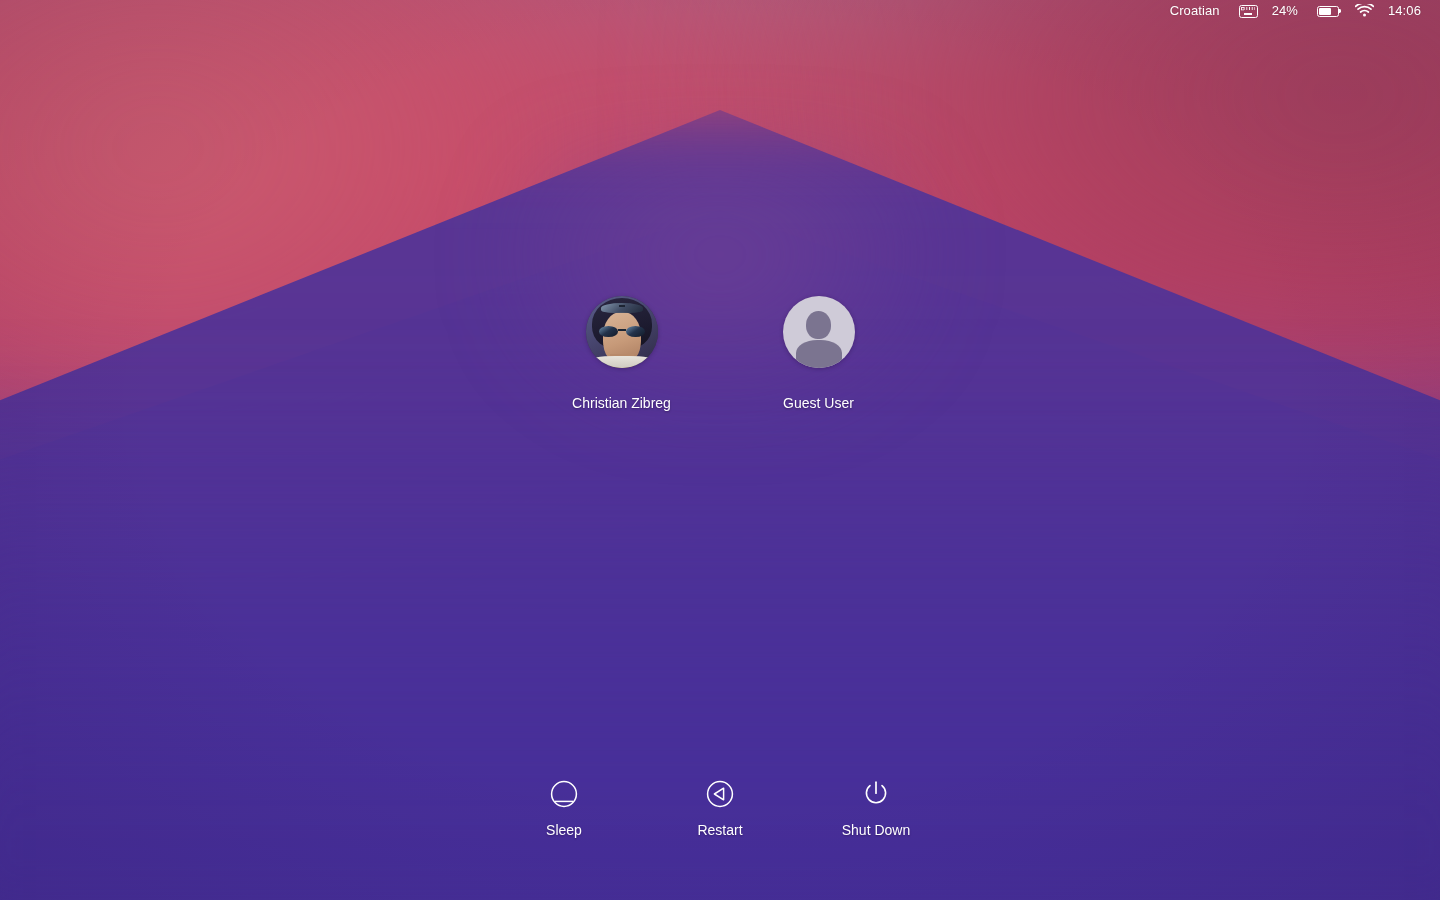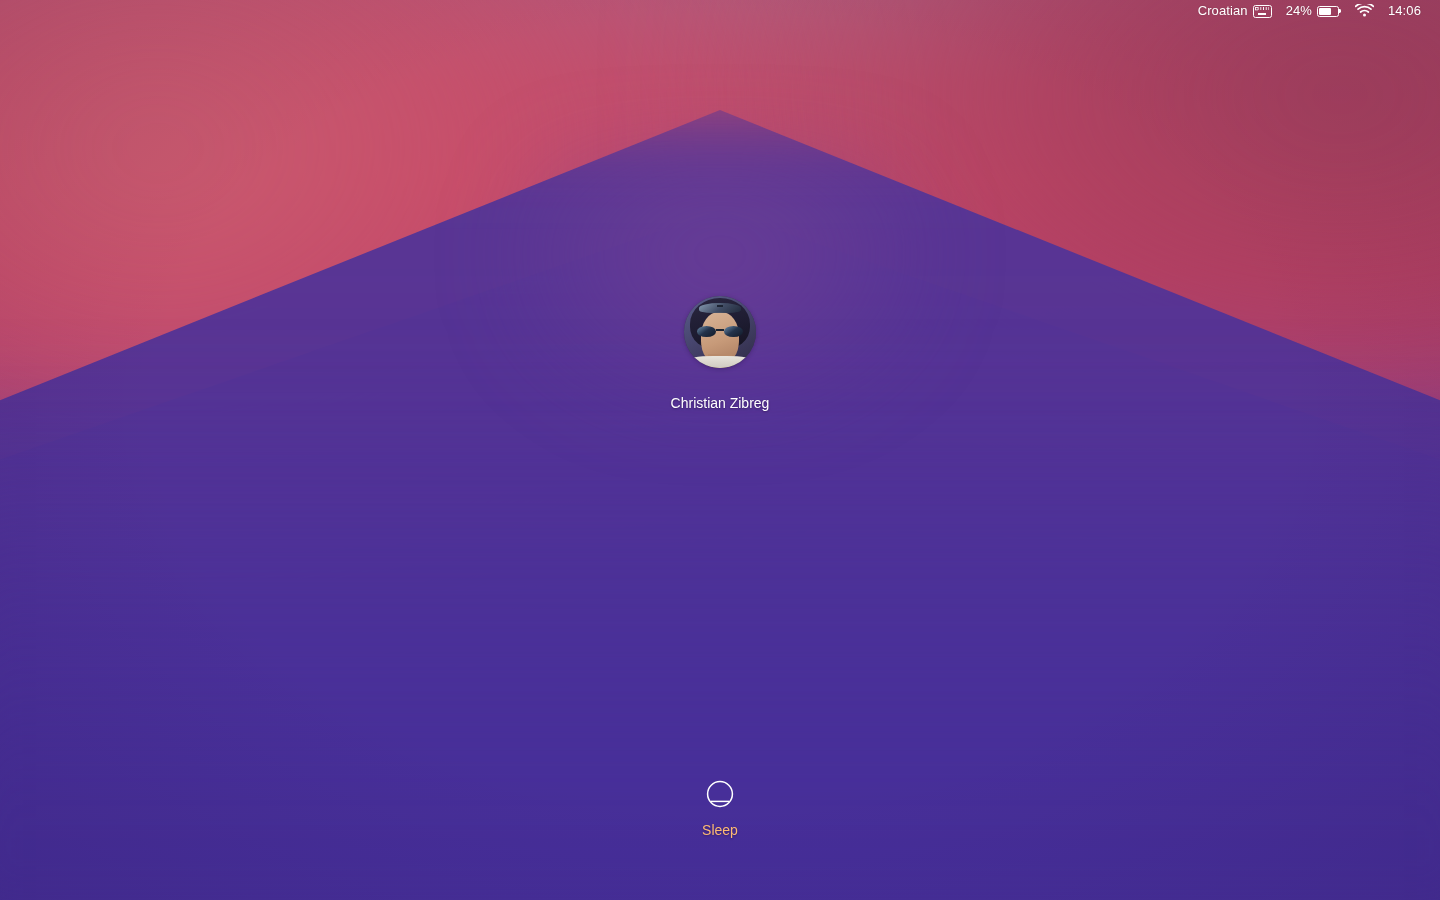--- a/index.html
+++ b/index.html
@@ -125,21 +125,21 @@
     color:#ffffff;
     font-size:13px;
     letter-spacing:0.1px;
     z-index:40;
     text-shadow:0 0 2px rgba(0,0,0,0.18);
   }
   .mb-item {
     display:flex; align-items:center;
     height:22px;
     padding:0 7px;
-    gap:5px;
+    gap:19px;
     white-space:nowrap;
   }
   .mb-text { font-size:13px; line-height:22px; }
 
   
   .kbd-icon {
     width:19px; height:13px;
     border:1.4px solid #fff;
     border-radius:2.5px;
     position:relative;
@@ -320,21 +320,21 @@
     width:100px;
     display:flex; flex-direction:column; align-items:center;
     cursor:default;
   }
   .action-icon {
     width:34px; height:34px;
     display:flex; align-items:center; justify-content:center;
   }
   .action-label {
     margin-top:11px;
-    color:#fdba74;
+    color:#ffffff;
     font-size:14px;
     line-height:16px;
     white-space:nowrap;
     text-shadow:0 1px 2px rgba(30,10,50,0.40);
   }
 </style>
 </head>
 <body>
 
 <div id="screen">
@@ -391,30 +391,55 @@
         <span class="shades-top"></span>
         <span class="glasses">
           <span class="lens l"></span>
           <span class="bridge"></span>
           <span class="lens r"></span>
         </span>
       </div>
       <div class="user-name">Christian Zibreg</div>
     </div>
 
+    <div class="user">
+      <div class="avatar guest-av">
+        <span class="g-head"></span>
+        <span class="g-body"></span>
+      </div>
+      <div class="user-name">Guest User</div>
+    </div>
   </div>
 
   <div class="actions">
 
     <div class="action">
       <div class="action-icon">
         <svg width="28" height="28" viewBox="0 0 28 28">
           <circle cx="14" cy="14" r="12.4" fill="none" stroke="#fff" stroke-width="1.5"></circle>
           <line x1="4.6" y1="21.4" x2="23.4" y2="21.4" stroke="#fff" stroke-width="1.5"></line>
         </svg>
       </div>
       <div class="action-label">Sleep</div>
     </div>
 
-
+    <div class="action">
+      <div class="action-icon">
+        <svg width="28" height="28" viewBox="0 0 28 28">
+          <circle cx="14" cy="14" r="12.4" fill="none" stroke="#fff" stroke-width="1.5"></circle>
+          <path d="M17.6 8.2 L17.6 19.8 L8.4 14 Z" fill="none" stroke="#fff" stroke-width="1.5" stroke-linejoin="round"></path>
+        </svg>
+      </div>
+      <div class="action-label">Restart</div>
+    </div>
+
+    <div class="action">
+      <div class="action-icon">
+        <svg width="30" height="30" viewBox="0 0 30 30">
+          <path d="M15 3.2 L15 14.2" stroke="#fff" stroke-width="1.7" stroke-linecap="round"></path>
+          <path d="M9.0 6.6 A 9.6 9.6 0 1 0 21.0 6.6" fill="none" stroke="#fff" stroke-width="1.6" stroke-linecap="round"></path>
+        </svg>
+      </div>
+      <div class="action-label">Shut Down</div>
+    </div>
   </div>
 
 </div>
 
 </body></html>

